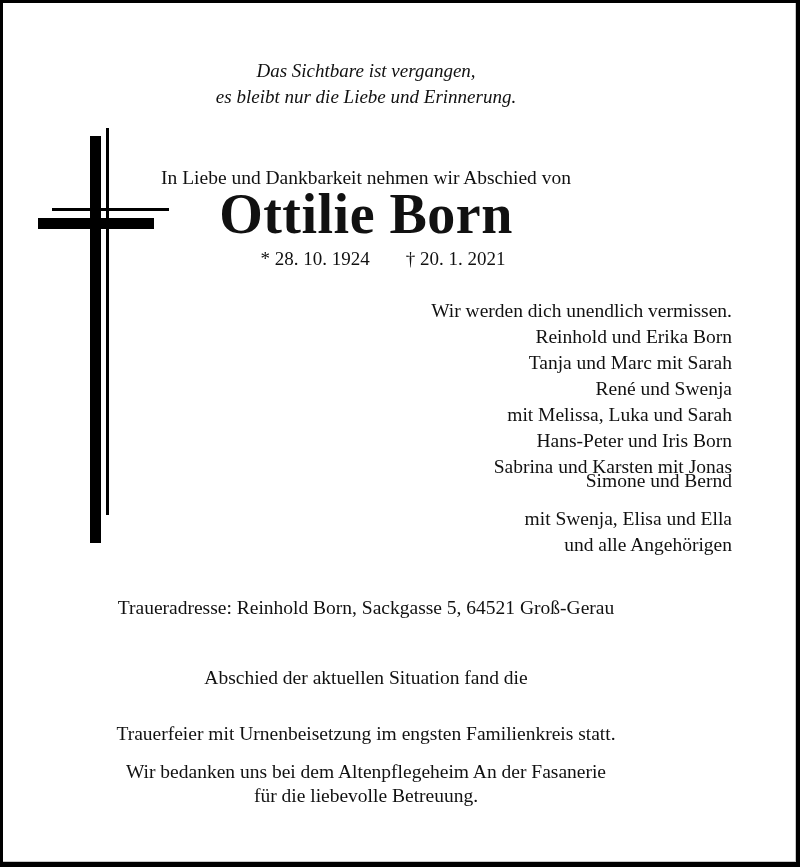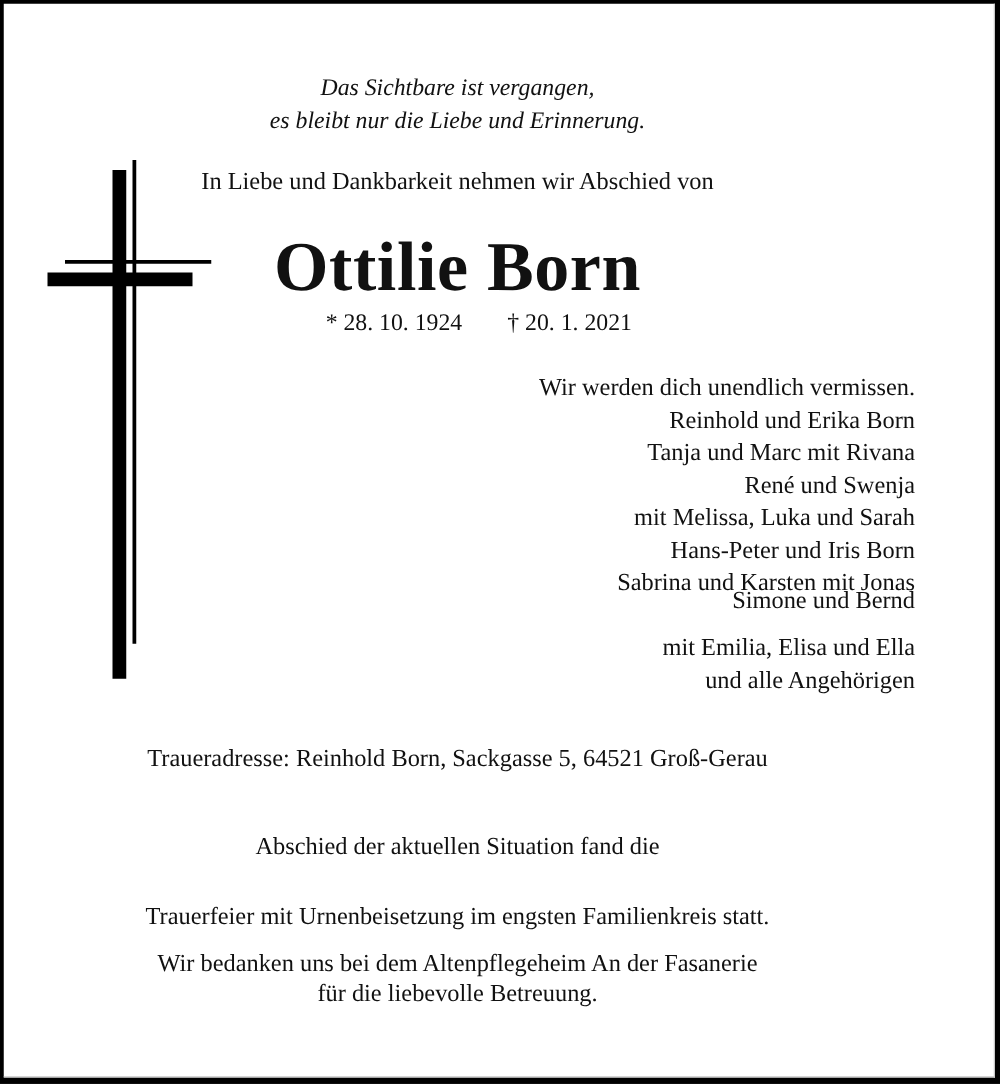--- a/index.html
+++ b/index.html
@@ -33,20 +33,21 @@
       white-space: nowrap;
     }
     .motto {
       font-style: italic;
       font-size: 19px;
       line-height: 26px;
     }
     .intro {
       font-size: 19.5px;
       line-height: 24px;
+      margin-top: 32px;
     }
     .name {
       font-weight: bold;
       font-size: 56px;
       line-height: 54px;
       letter-spacing: 0.5px;
     }
     .dates {
       font-size: 19px;
       line-height: 24px;
@@ -86,27 +87,27 @@
 <div class="text intro" style="top:134px;">In Liebe und Dankbarkeit nehmen wir Abschied von</div>
 
 <div class="text name" style="top:187px;">Ottilie Born</div>
 
 <div class="text dates" style="top:247px;">
   <span>* 28. 10. 1924</span><span class="gap"></span><span>† 20. 1. 2021</span>
 </div>
 
 <div class="text mourners lead" style="top:298px;">Wir werden dich unendlich vermissen.</div>
 <div class="text mourners bold" style="top:324px;">Reinhold und Erika Born</div>
-<div class="text mourners bold" style="top:350px;">Tanja und Marc mit Rivana</div>
+<div class="text mourners bold" style="top:350px;">Tanja und Marc mit Sarah</div>
 <div class="text mourners bold" style="top:376px;">René und Swenja</div>
 <div class="text mourners bold" style="top:402px;">mit Melissa, Luka und Sarah</div>
 <div class="text mourners bold" style="top:428px;">Hans-Peter und Iris Born</div>
 <div class="text mourners bold" style="top:454px;">Sabrina und Karsten mit Jonas</div>
 <div class="text mourners bold" style="top:468px;">Simone und Bernd</div>
-<div class="text mourners bold" style="top:506px;">mit Emilia, Elisa und Ella</div>
+<div class="text mourners bold" style="top:506px;">mit Swenja, Elisa und Ella</div>
 <div class="text mourners bold" style="top:532px;">und alle Angehörigen</div>
 
 <div class="text body-text" style="top:596px;">Traueradresse: Reinhold Born, Sackgasse 5, 64521 Groß-Gerau</div>
 
 <div class="text body-text" style="top:666px;">Abschied der aktuellen Situation fand die</div>
 <div class="text body-text" style="top:690px;margin-top:32px;">Trauerfeier mit Urnenbeisetzung im engsten Familienkreis statt.</div>
 
 <div class="text body-text" style="top:760px;">Wir bedanken uns bei dem Altenpflegeheim An der Fasanerie</div>
 <div class="text body-text" style="top:784px;">für die liebevolle Betreuung.</div>
 

